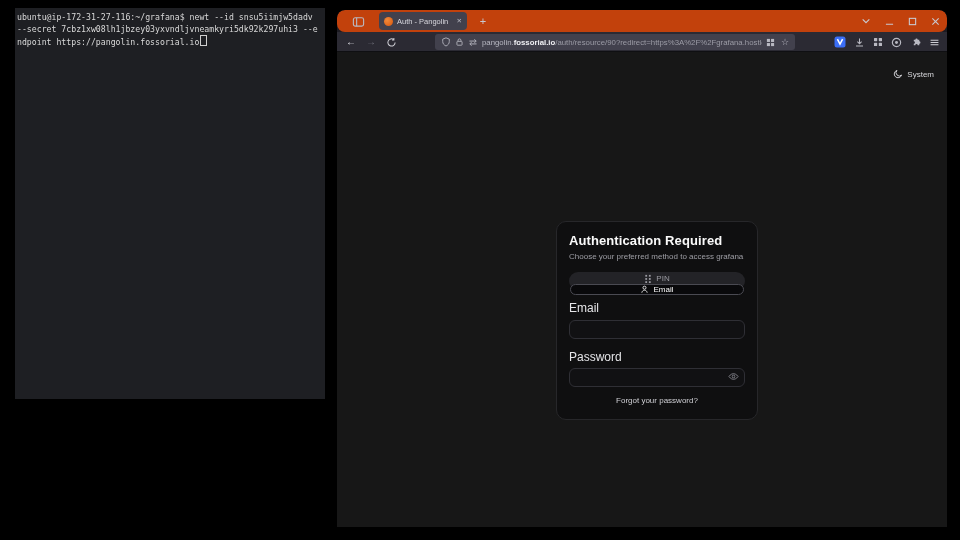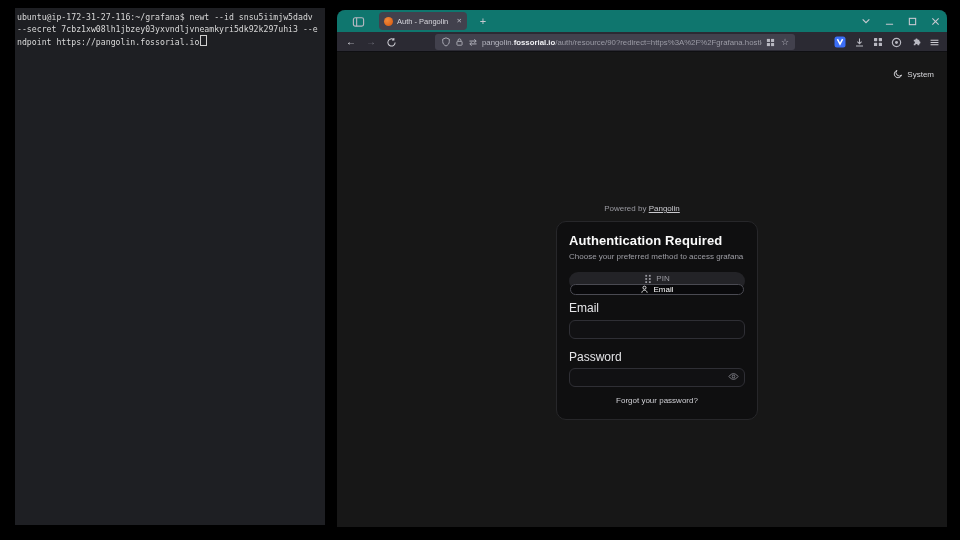--- a/index.html
+++ b/index.html
@@ -1,29 +1,29 @@
 <!DOCTYPE html>
 <html style="--accent: #F2691E;"><head>
 <meta charset="utf-8">
 <style>
   html,body{margin:0;padding:0;background:#000;}
   body{font-family:"Liberation Sans",sans-serif;-webkit-font-smoothing:antialiased;}
   .desktop{position:relative;width:960px;height:540px;background:#000;overflow:hidden;}
 
   
-  .terminal{position:absolute;left:15px;top:8px;width:310px;height:517px;background:#1e1f23;
+  .terminal{position:absolute;left:15px;top:8px;width:310px;height:391px;background:#1e1f23;
     font-family:"DejaVu Sans Mono",monospace;font-size:8.2px;line-height:12px;color:#d9d9d9;
     padding:3px 2px;box-sizing:border-box;}
   .tline{white-space:pre;}
   .cursor{display:inline-block;width:5px;height:9px;border:1px solid #cfcfcf;vertical-align:-1px;margin-left:1px;}
 
   
   .browser{position:absolute;left:337px;top:10px;width:610px;height:517px;background:#1c1b22;
     border-radius:8px 8px 0 0;overflow:hidden;}
-  .tabbar{position:relative;height:22px;background:#0f766e;display:flex;align-items:center;}
+  .tabbar{position:relative;height:22px;background:#c2410c;display:flex;align-items:center;border-radius:8px;}
   .ff-view{margin-left:10px;width:22px;height:16px;display:flex;align-items:center;justify-content:center;color:#b9b9c2;border-radius:3px;}
   .tab{margin-left:10px;width:88px;height:18px;background:#42414d;border-radius:4px;display:flex;align-items:center;
     padding:0 5px;box-sizing:border-box;color:#fbfbfe;font-size:7.5px;}
   .favicon{width:9px;height:9px;border-radius:50%;background:radial-gradient(circle at 35% 35%,#f08a3c,#d9560b);flex:0 0 auto;}
   .tab-title{margin-left:4px;white-space:nowrap;overflow:hidden;flex:1;color:#d7d7de;}
   .tab-close{color:#b9b9c2;font-size:6.5px;margin-left:3px;}
   .newtab{margin-left:8px;color:#c9c9d1;font-size:11px;width:16px;text-align:center;}
   .winctrl{position:absolute;right:6px;top:0;height:22px;display:flex;align-items:center;gap:11px;color:#c9c9d1;}
   .winctrl span{display:flex;align-items:center;justify-content:center;width:12px;height:12px;}
 
@@ -203,24 +203,20 @@
 
       <div class="theme">
         <span class="ico">
           <svg width="10" height="10" viewBox="0 0 14 14" fill="none" stroke="#d6d6da" stroke-width="1.3">
             <path d="M12 8.4A5.2 5.2 0 1 1 5.6 2a4.1 4.1 0 0 0 6.4 6.4z"></path>
           </svg>
         </span>
         <span>System</span>
       </div>
 
-      <div class="powered">
-        <span>Powered by</span>
-        <a href="#">Pangolin</a>
-      </div>
 
       <div class="card">
         <div class="card-title">Authentication Required</div>
         <div class="card-sub">Choose your preferred method to access grafana</div>
 
         <div class="seg">
           <div class="seg-tab">
             <span class="ico">
               <svg width="8" height="9" viewBox="0 0 8 10" fill="#9a9aa1">
                 <rect x="1" y="1" width="2" height="2"></rect>

